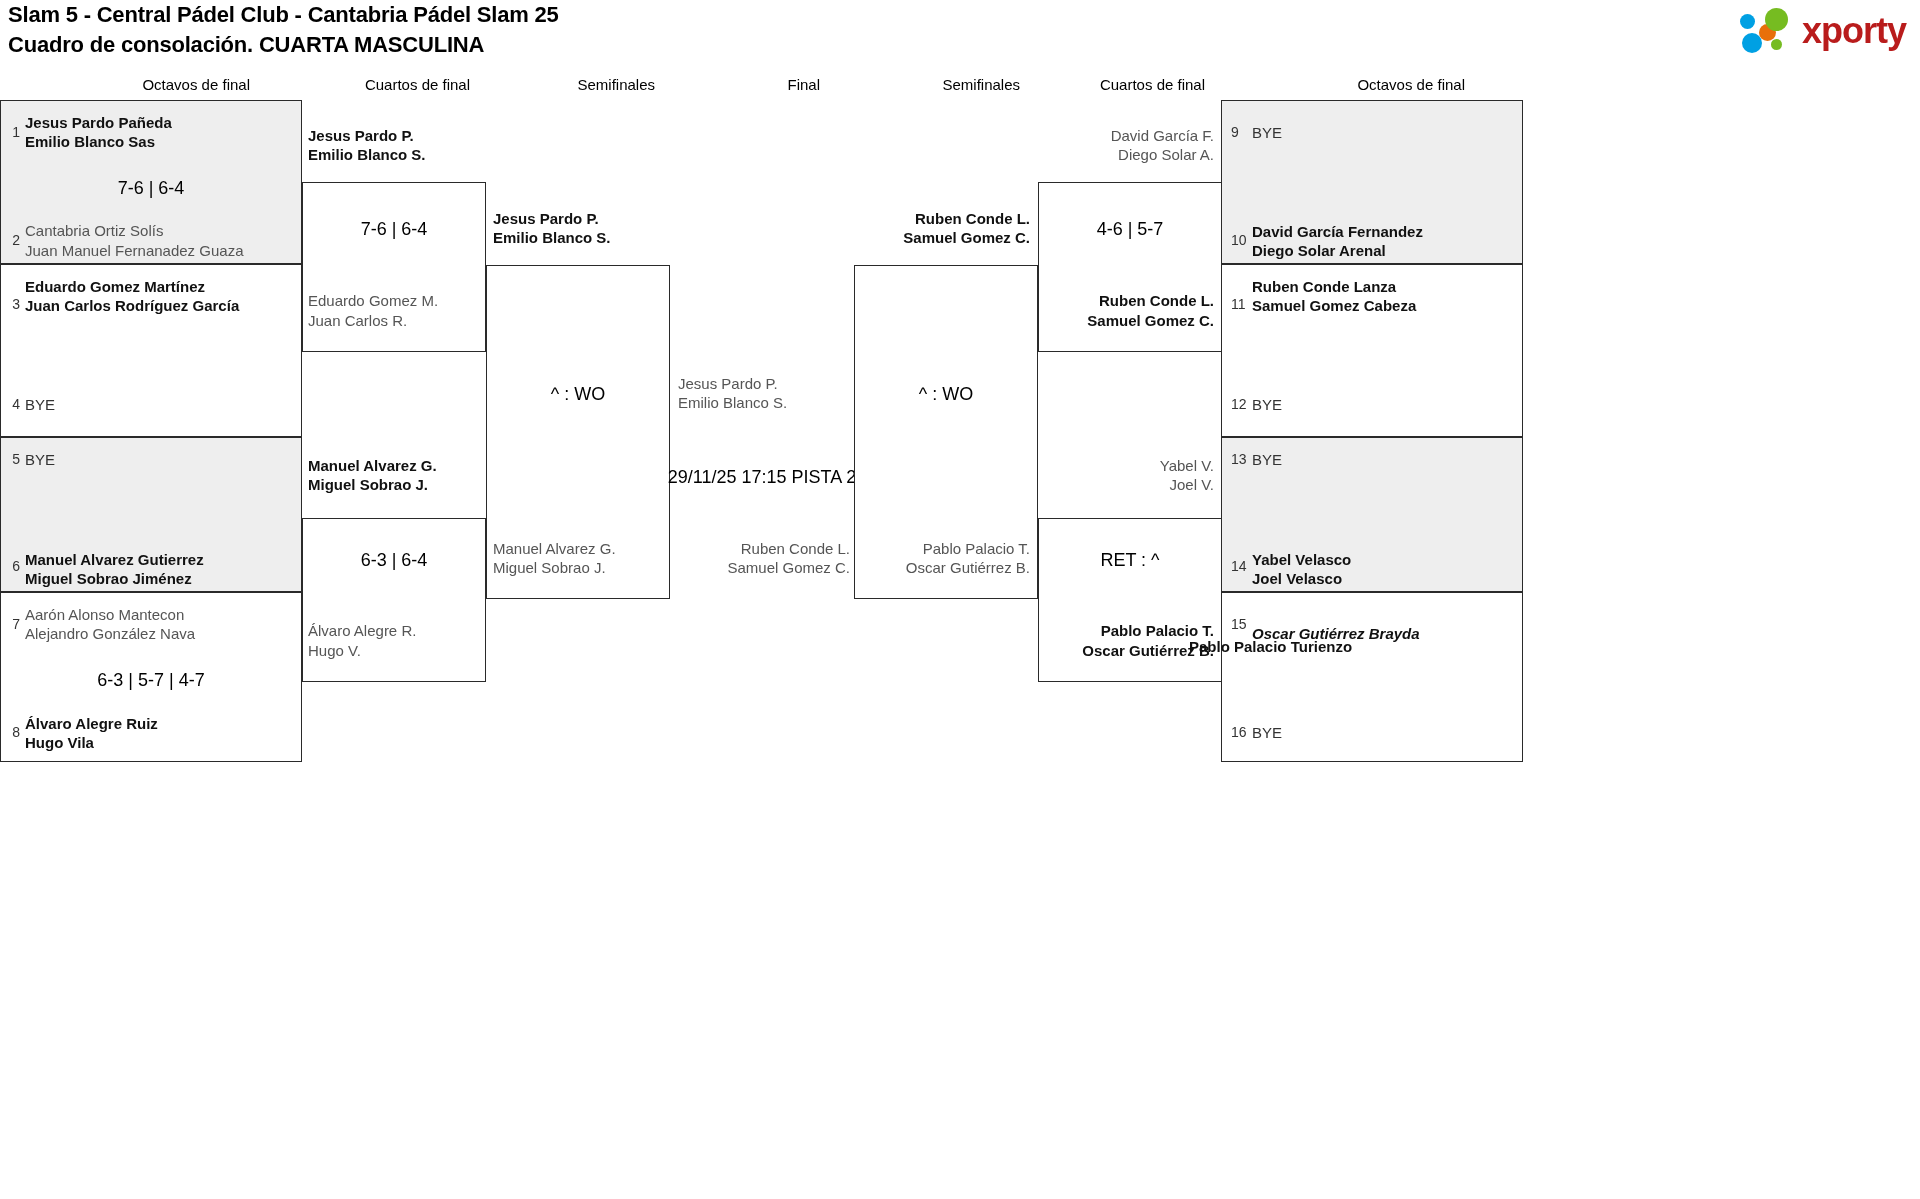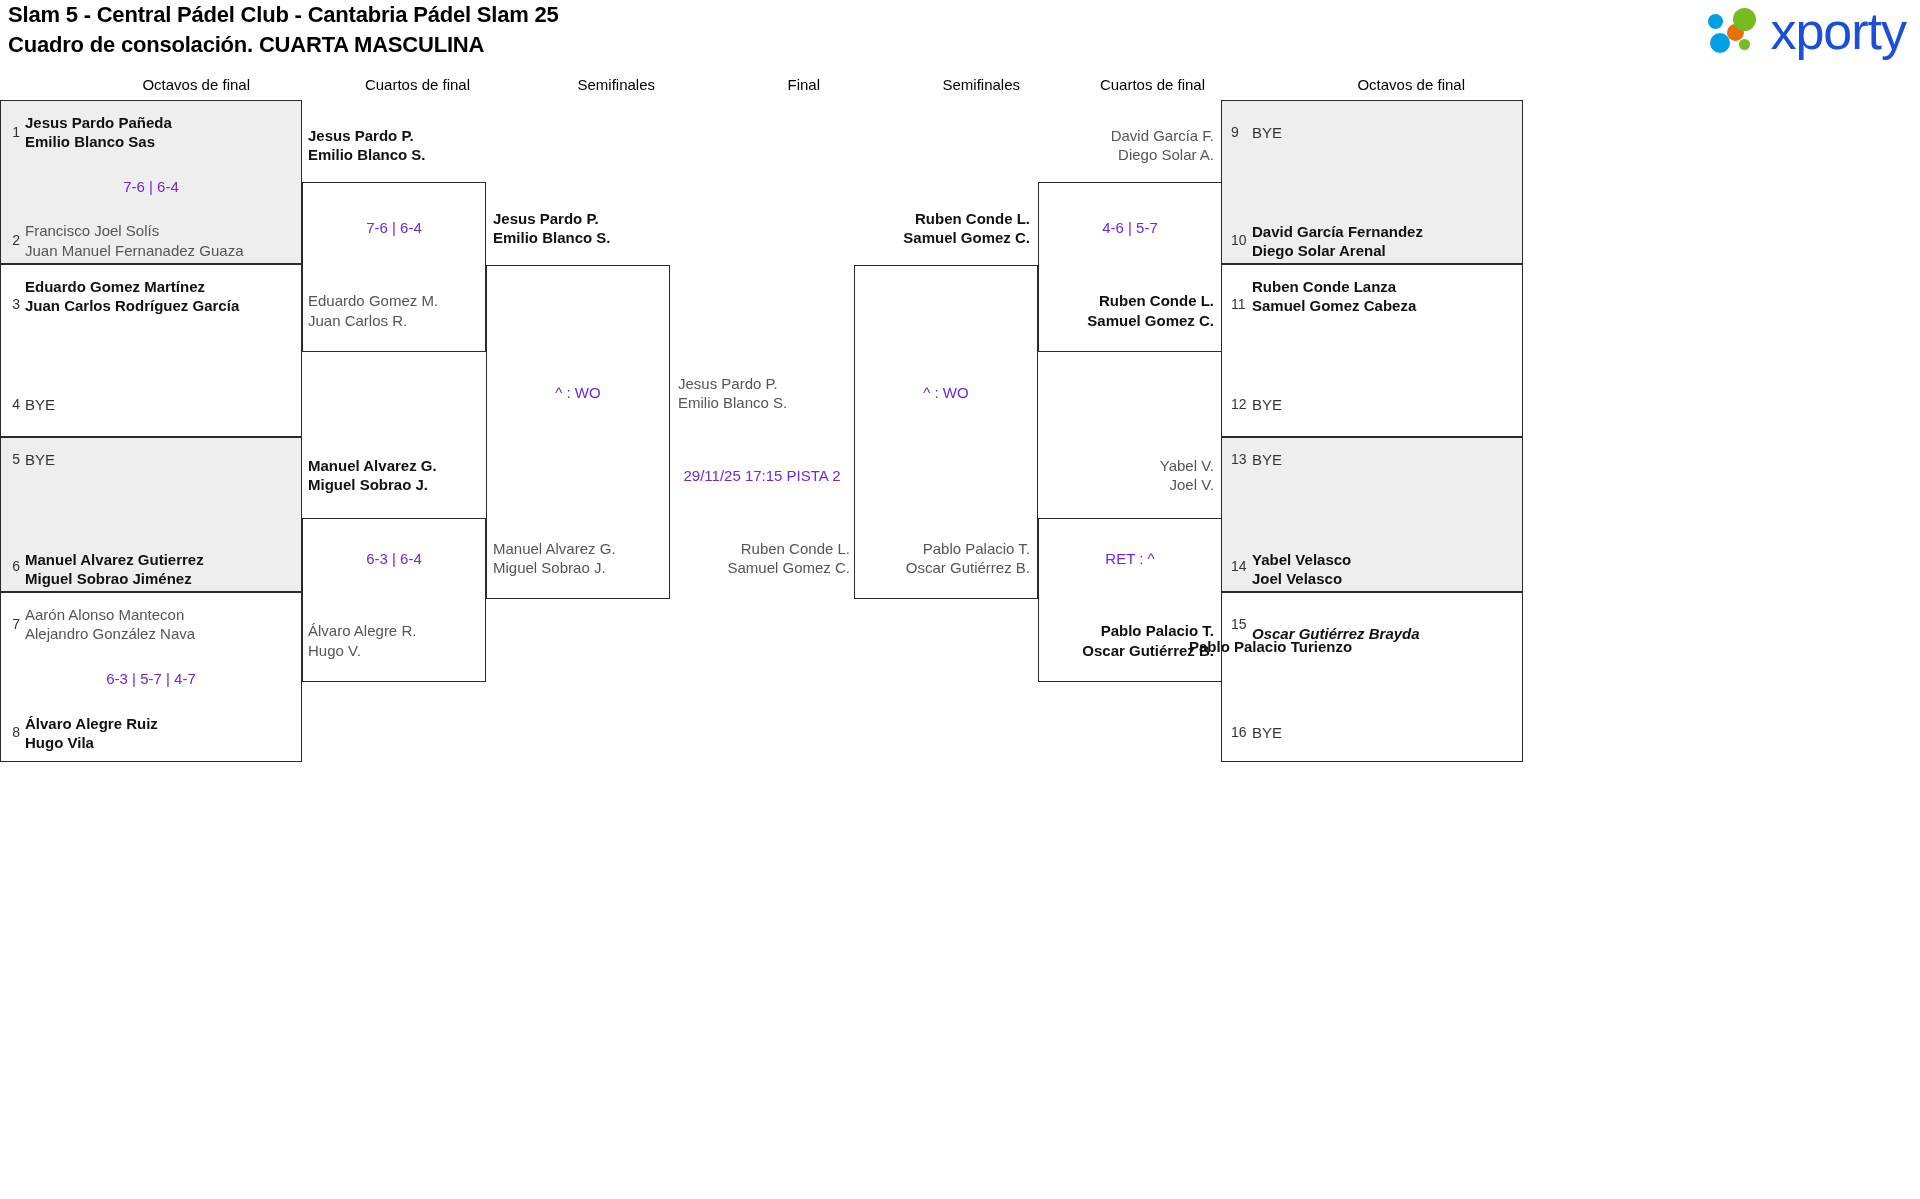--- a/index.html
+++ b/index.html
@@ -40,23 +40,23 @@
     align-items: center;
   }
   #logo-dots { position: relative; width: 58px; height: 46px; margin-right: 4px; }
   #logo-dots i { position: absolute; border-radius: 50%; display: block; }
   .d1 { width: 15px; height: 15px; left: 0px;  top: 6px;  background: #00a0e3; }
   .d2 { width: 17px; height: 17px; left: 19px; top: 16px; background: #e8700a; }
   .d3 { width: 23px; height: 23px; left: 25px; top: 0px;  background: #76bc21; }
   .d4 { width: 20px; height: 20px; left: 2px;  top: 25px; background: #00a0e3; }
   .d5 { width: 11px; height: 11px; left: 31px; top: 31px; background: #76bc21; }
   #logo-text {
-    font-size: 52px;
-    font-weight: normal;
-    color: #1d4ed8;
+    font-size: 36px;
+    font-weight: bold;
+    color: #b91c1c;
     letter-spacing: -1px;
     line-height: 1;
   }
 
   
   .round-head {
     position: absolute;
     top: 76px;
     font-size: 15px;
     color: #000000;
@@ -87,22 +87,22 @@
     line-height: 19px;
     white-space: nowrap;
     color: #333333;
   }
   .team.win { font-weight: bold; color: #111111; }
   .team.lose { font-weight: normal; color: #555555; }
   .team.ralign { text-align: right; }
 
   .score {
     position: absolute;
-    font-size: 15px;
-    color: #6d28d9;
+    font-size: 18px;
+    color: #000000;
     white-space: nowrap;
   }
   .bye {
     position: absolute;
     font-size: 15px;
     color: #333333;
     white-space: nowrap;
   }
 </style>
 </head>
@@ -139,21 +139,21 @@
   <div class="cell shade" style="left:0px; top:437px; width:302px; height:155px;"></div>
   <div class="cell plain" style="left:0px; top:592px; width:302px; height:170px;"></div>
 
   <div class="seed" style="left:2px;  top:124px;">1</div>
   <div class="team win" style="left:25px; top:113px;">Jesus Pardo Pañeda</div>
   <div class="team win" style="left:25px; top:132px;">Emilio Blanco Sas</div>
 
   <div class="score" style="left:0px; top:178px; width:302px; text-align:center;">7-6 | 6-4</div>
 
   <div class="seed" style="left:2px;  top:232px;">2</div>
-  <div class="team lose" style="left:25px; top:221px;">Francisco Joel Solís</div>
+  <div class="team lose" style="left:25px; top:221px;">Cantabria Ortiz Solís</div>
   <div class="team lose" style="left:25px; top:241px;">Juan Manuel Fernanadez Guaza</div>
 
   <div class="seed" style="left:2px;  top:296px;">3</div>
   <div class="team win" style="left:25px; top:277px;">Eduardo Gomez Martínez</div>
   <div class="team win" style="left:25px; top:296px;">Juan Carlos Rodríguez García</div>
 
   <div class="seed" style="left:2px;  top:396px;">4</div>
   <div class="bye" style="left:25px; top:396px;">BYE</div>
 
   <div class="seed" style="left:2px;  top:451px;">5</div>

